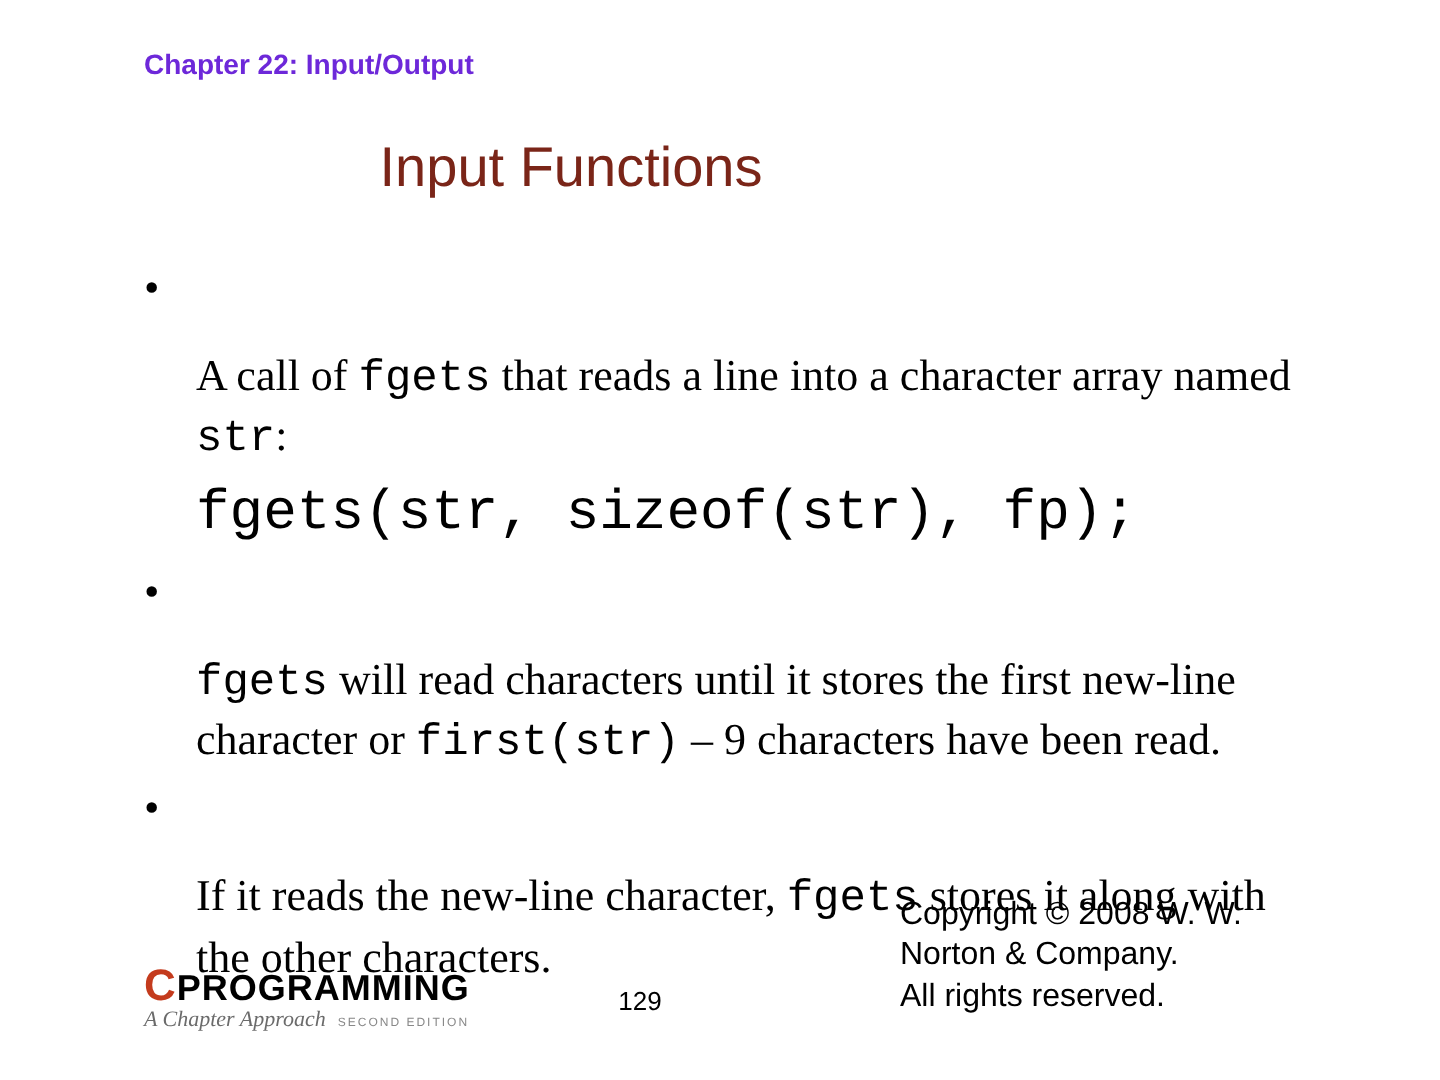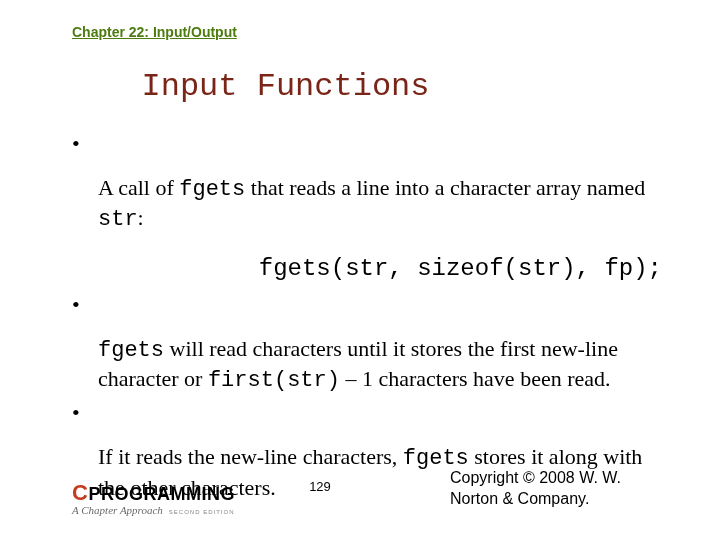--- a/index.html
+++ b/index.html
@@ -11,30 +11,29 @@
     position: relative;
     overflow: hidden;
   }
   .chapter-header {
     position: absolute;
     top: 24px;
     left: 72px;
     font-family: Arial, Helvetica, sans-serif;
     font-weight: bold;
     font-size: 14px;
-    color: #4d7c0f;
-    text-decoration: underline;
+    color: #6d28d9;
   }
   .title {
     position: absolute;
     top: 68px;
     width: 571px;
     text-align: center;
-    font-family: Liberation Mono, monospace;
-    font-size: 32px;
+    font-family: Liberation Sans, sans-serif;
+    font-size: 28px;
     color: #7a2518;
   }
   .content {
     position: absolute;
     top: 130px;
     left: 72px;
     width: 590px;
     font-size: 22px;
     line-height: 1.28;
     color: #000;
@@ -48,26 +47,25 @@
     flex: 0 0 26px;
     text-align: left;
     font-size: 22px;
   }
   .bullet .txt {
     flex: 1;
     margin-top: 44px;
   }
   .codeblock {
     font-family: "Courier New", Courier, monospace;
-    font-size: 24px;
+    font-size: 28px;
     margin-left: 26px;
-    margin-top: 20px;
+    margin-top: 6px;
     margin-bottom: 6px;
     white-space: nowrap;
-    text-align: right;
   }
   .mono {
     font-family: "Courier New", Courier, monospace;
   }
   .footer {
     position: absolute;
     left: 0;
     bottom: 20px;
     width: 720px;
     height: 48px;
@@ -107,21 +105,21 @@
     font-size: 6px;
     color: #888;
     letter-spacing: 1px;
     margin-left: 6px;
     font-style: normal;
   }
   .page-num {
     position: absolute;
     left: 0;
     width: 640px;
-    bottom: 26px;
+    bottom: 12px;
     text-align: center;
     font-family: Arial, Helvetica, sans-serif;
     font-size: 13px;
     color: #000;
   }
   .copyright {
     position: absolute;
     right: 60px;
     bottom: 10px;
     width: 210px;
@@ -145,40 +143,41 @@
     <div class="txt">
       <span>A call of </span><span class="mono">fgets</span><span> that reads a line into a character array named </span><span class="mono">str</span><span>:</span>
     </div>
   </div>
 
   <div class="codeblock">fgets(str, sizeof(str), fp);</div>
 
   <div class="bullet">
     <div class="dot">•</div>
     <div class="txt">
-      <span class="mono">fgets</span><span> will read characters until it stores the first new-line character or </span><span class="mono">first(str)</span><span> – 1 characters have been read.</span>
+      <span class="mono">fgets</span><span> will read characters until it stores the first new-line character or </span><span class="mono">first(str)</span><span> – 9 characters have been read.</span>
     </div>
   </div>
 
   <div class="bullet">
     <div class="dot">•</div>
     <div class="txt">
-      <span>If it reads the new-line characters, </span><span class="mono">fgets</span><span> stores it along with the other characters.</span>
+      <span>If it reads the new-line character, </span><span class="mono">fgets</span><span> stores it along with the other characters.</span>
     </div>
   </div>
 
 </div>
 
 <div class="footer">
   <div class="logo">
     <div class="logo-top">
       <span class="logo-c">C</span>
         <span class="logo-prog">PROGRAMMING</span>
     </div>
     <div class="logo-sub">
       <span>A Chapter Approach</span><span class="logo-ed">SECOND EDITION</span>
     </div>
   </div>
   <div class="page-num">129</div>
   <div class="copyright">
     <div>Copyright © 2008 W. W. Norton &amp; Company.</div>
+    <div>All rights reserved.</div>
   </div>
 </div>
 
 </body></html>

